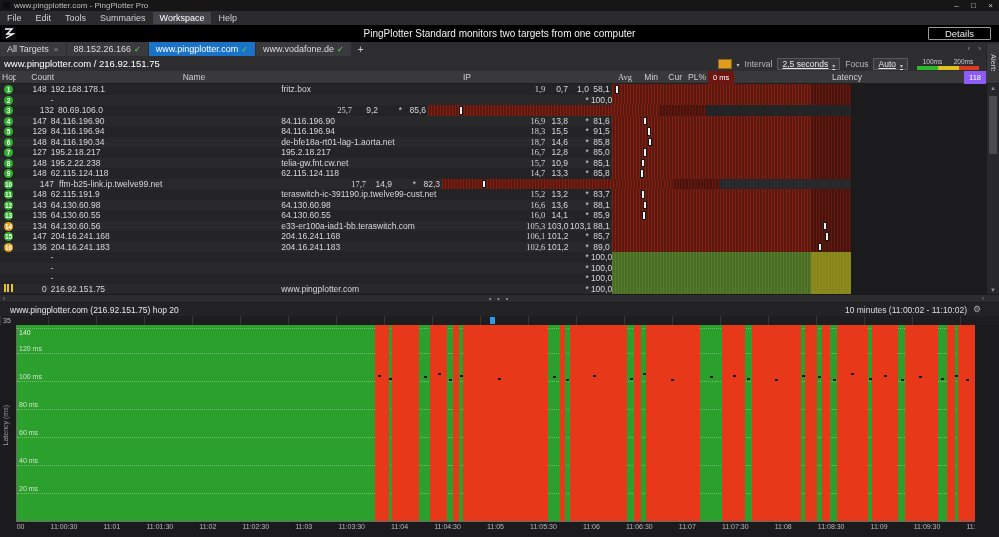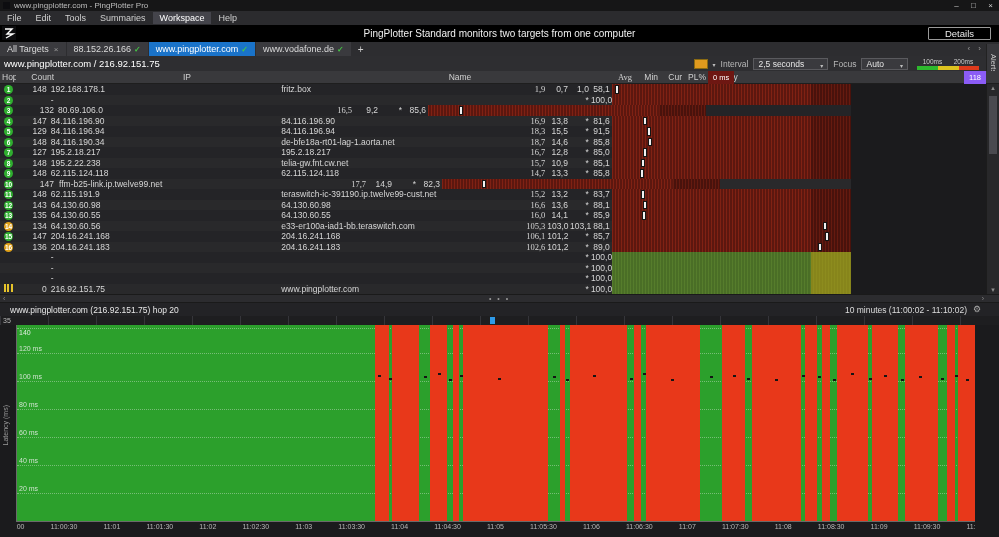--- a/index.html
+++ b/index.html
@@ -46,22 +46,22 @@
   #tab-nav { position:absolute; right:15px; top:44px; font-size:8px; color:#9a9a9a; letter-spacing:3px; }
 
   
   #toolbar { left:0; top:56px; width:999px; height:15px; background:#2e2e31;
     display:flex; align-items:center; font-size:9px; }
   #target-label { margin-left:4px; color:#ffffff; font-size:9.5px; white-space:nowrap; }
   #toolbar-right { position:absolute; right:20px; top:58px; display:flex; align-items:center; gap:5px; }
   #focus-color-btn { width:14px; height:10px; background:#e09a1e; border:1px solid #8a6a12; display:inline-block; }
   .dd-arrow { font-size:6px; color:#bdbdbd; }
   .tb-label { color:#b8b8b8; font-size:8.5px; }
-  .select-box { display:flex; align-items:flex-end; gap:16px; background:#3a3a3e;
-    border:1px solid #5a5a5e; height:12px; padding:0 4px; font-size:8.5px; color:#e6e6e6; }
+  .select-box { display:flex; align-items:flex-end; gap:4px; background:#3a3a3e;
+    border:1px solid #5a5a5e; height:12px; padding:0 4px; font-size:8.5px; color:#e6e6e6;text-decoration:underline; }
   #legend { width:62px; margin-left:4px; }
   #legend-labels { display:flex; justify-content:space-around; font-size:6.5px; color:#cccccc; line-height:6px; }
   #legend-bar { height:4px; margin-top:1px;
     background:linear-gradient(to right,#2db82d 0 34%, #ddc31f 34% 67%, #dd3a1c 67% 100%); }
 
   
   #alerts-rail { right:0; top:44px; width:13px; height:40px; background:#38383c;
     border-left:1px solid #222; display:flex; align-items:center; justify-content:center; }
   #alerts-rail span { writing-mode:vertical-rl; font-size:7.5px; color:#c8c8c8; }
 
@@ -71,21 +71,21 @@
     font-size:8.5px; color:#d0d0d0; }
   .hc { white-space:nowrap; overflow:hidden; }
   .w-hop{width:16px; padding-left:2px;} .w-count{width:38px; text-align:right;}
   .w-ip{width:266px;} .w-name{width:280px;}
   .w-avg{width:34px; text-align:right; padding-right:2px;font-family:Liberation Serif, serif;}
   .w-min{width:26px; text-align:right; padding-right:2px;}
   .w-cur{width:24px; text-align:right; padding-right:2px;}
   .w-pl{width:24px; text-align:right; padding-right:2px;}
   .w-lat{width:278px;} .w-rail{width:13px;}
   .h-center{text-align:center;}
-  #lat-header { position:relative; height:13px; display:flex; align-items:center; justify-content:flex-start; }
+  #lat-header { position:relative; height:13px; display:flex; align-items:center; justify-content:center; }
   #lat-min { position:absolute; left:0; top:0; bottom:0; background:#6e1712; color:#fff;
     font-size:7.5px; display:flex; align-items:center; padding:0 5px; }
   #lat-max { position:absolute; right:0; top:0; bottom:0; background:#8b5cf6; color:#fff;
     font-size:7.5px; display:flex; align-items:center; padding:0 5px; }
 
   
   #grid { left:0; top:84px; width:851px; height:210px; display:flex; flex-direction:column; background:#232325; }
   .row { display:flex; height:10.5px; align-items:center; font-size:8.5px; color:#d6d6d6; }
   .row:nth-child(odd){ background:#242427; }
   .row:nth-child(even){ background:#29292b; }
@@ -232,22 +232,22 @@
   </span>
 </div>
 
 <div id="alerts-rail" class="abs">
   <span>Alerts</span>
 </div>
 
 <div id="gridheader" class="abs">
   <span class="hc w-hop">Hop</span>
   <span class="hc w-count">Count</span>
+  <span class="hc w-name h-center">Name</span>
   <span class="hc w-ip h-center">IP</span>
-  <span class="hc w-name h-center">Name</span>
   <span class="hc w-avg">Avg</span>
   <span class="hc w-min">Min</span>
   <span class="hc w-cur">Cur</span>
   <span class="hc w-pl">PL%</span>
   <span class="hc w-lat" id="lat-header">
     <span id="lat-min">0 ms</span>
     <span>Latency</span>
     <span id="lat-max">118</span>
   </span>
   <span class="hc w-rail"></span>
@@ -279,21 +279,21 @@
       <div class="cell w-cur">*</div>
       <div class="cell w-pl">100,0</div>
       <div class="cell lat-wrap">
         <div class="lat-bar red"></div>
       </div>
     </div>
     <div class="row">
       <div class="cell w-hop"><span class="hop-dot green">3</span></div>
       <div class="cell w-count">132</div>
       <div class="cell w-ip">80.69.106.0</div>
-      <div class="cell w-avg">16,5</div>
+      <div class="cell w-avg">25,7</div>
       <div class="cell w-min">9,2</div>
       <div class="cell w-cur">*</div>
       <div class="cell w-pl">85,6</div>
       <div class="cell lat-wrap">
         <div class="lat-bar red">
           <span class="mark" style="left: calc(12% - 1px);"></span>
         </div>
       </div>
     </div>
     <div class="row">

